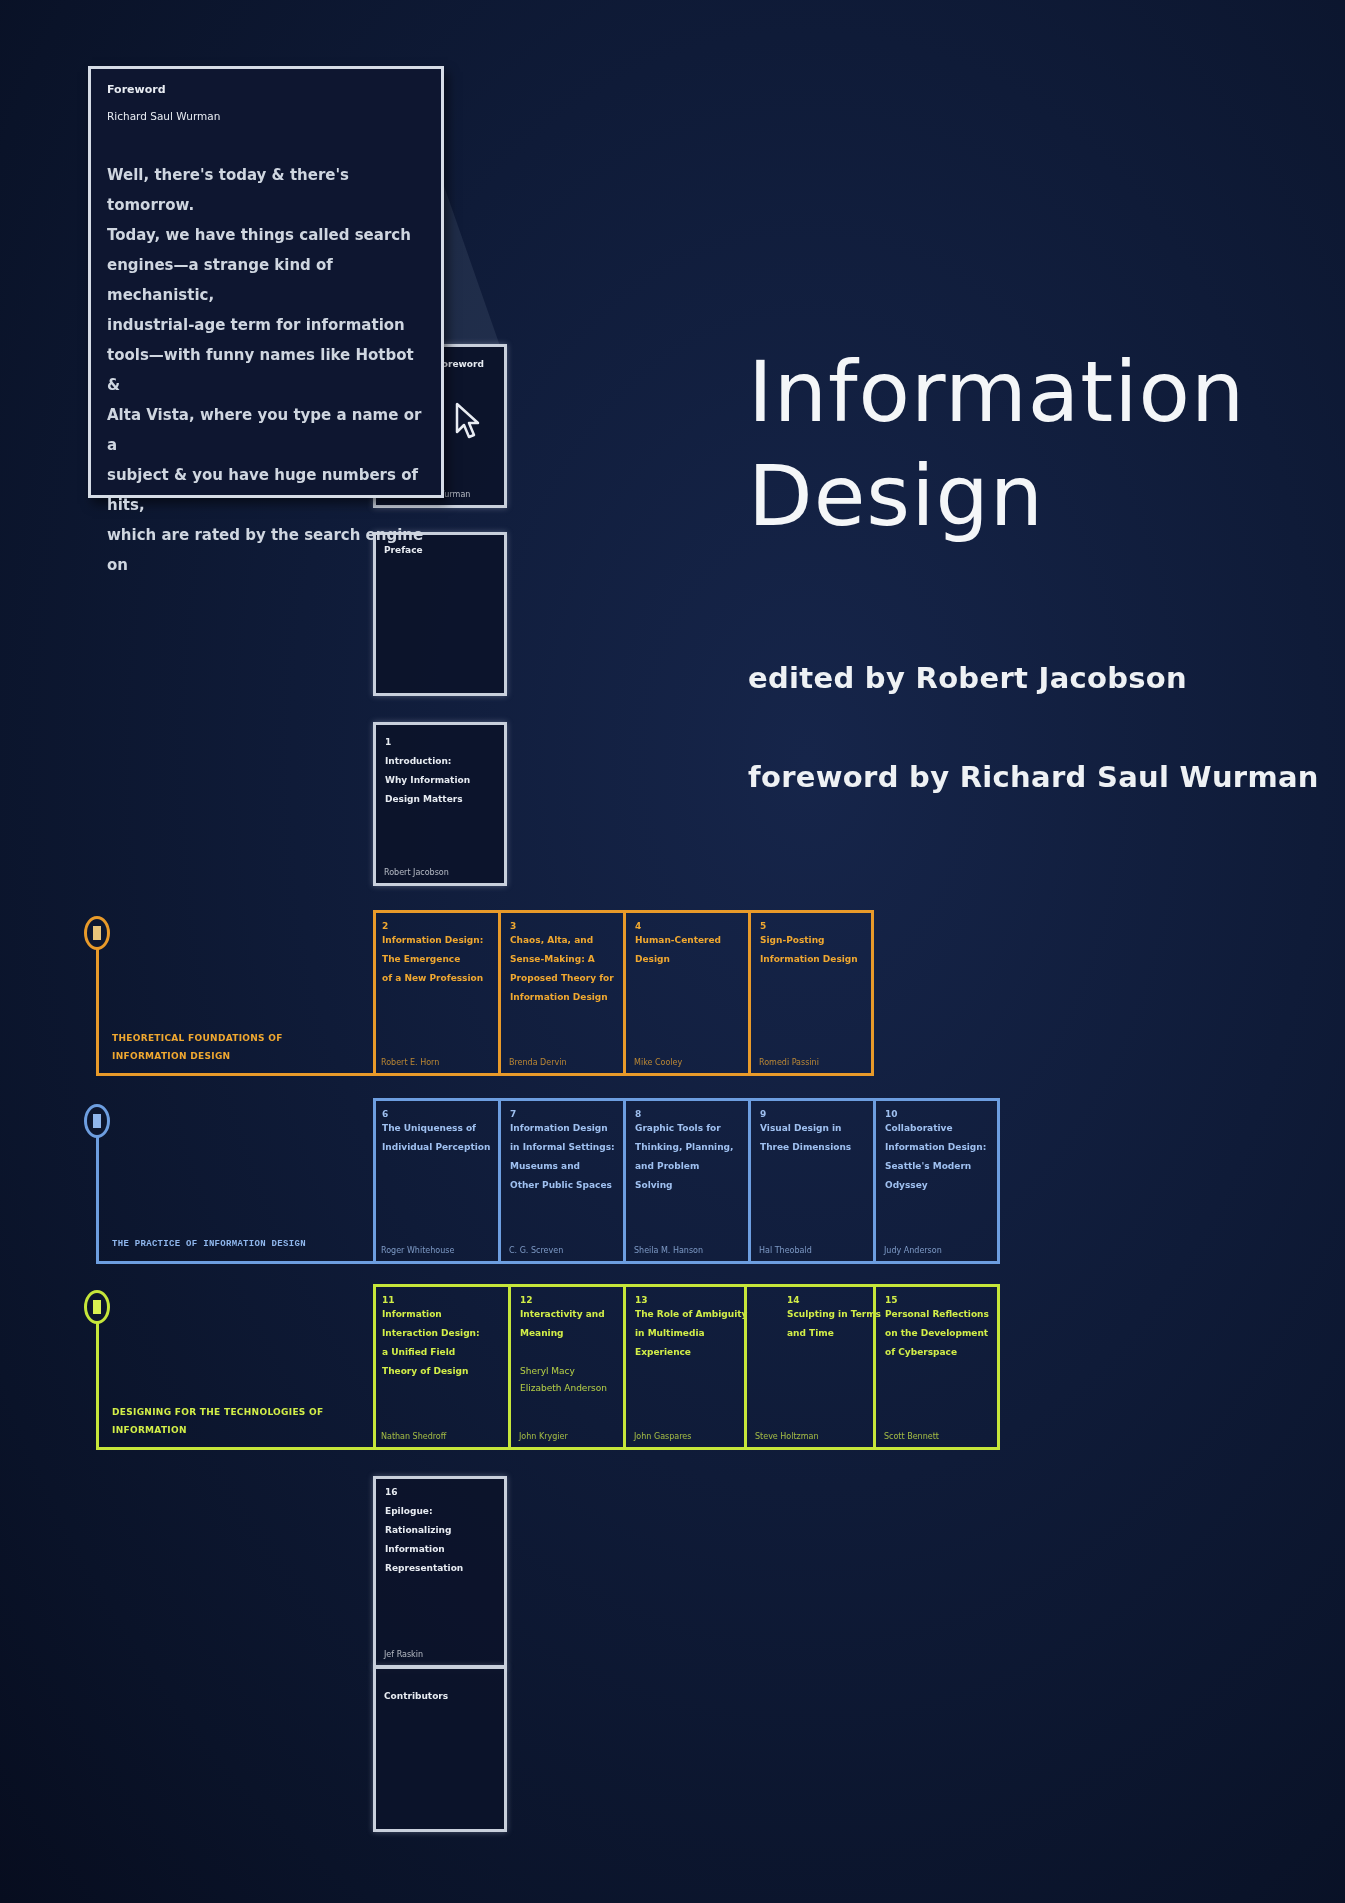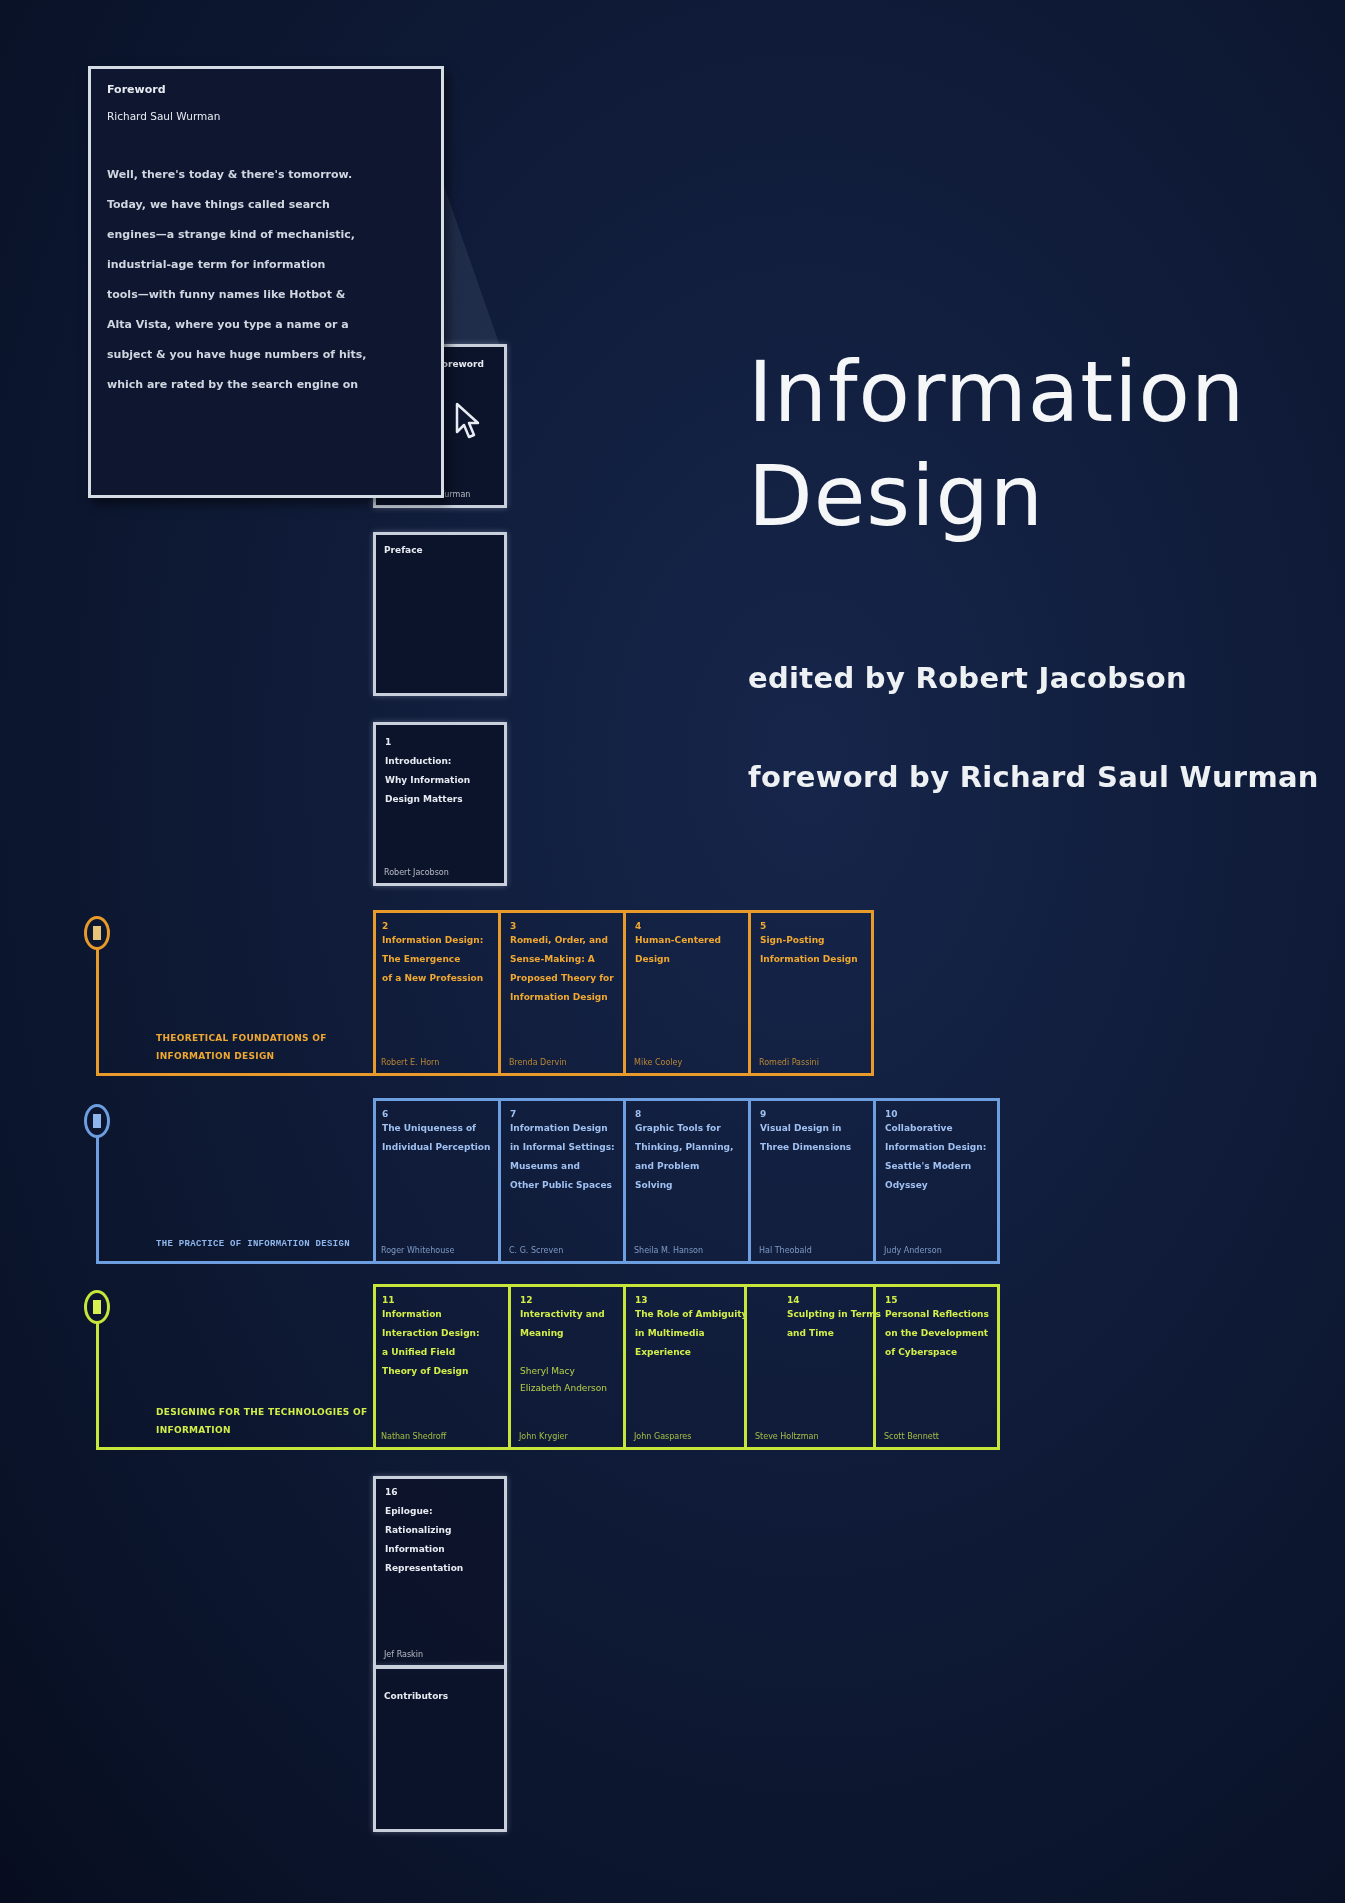--- a/index.html
+++ b/index.html
@@ -26,25 +26,25 @@
 
   
   .foreword {
     left:88px; top:66px; width:318px; height:398px;
     border:3px solid #d6dce6; background:#0e1630; padding:14px 16px;
     box-shadow: 4px 6px 10px rgba(0,0,0,.5);
     z-index:5;
   }
   .foreword .h { font-size:11px; font-weight:bold; margin-bottom:14px; }
   .foreword .a { font-size:10.5px; margin-bottom:38px; }
-  .foreword .p { font-size:11px; font-weight:bold; line-height:30px; color:#cfd6e0; }
+  .foreword .p { font-size:15px; font-weight:bold; line-height:30px; color:#cfd6e0; }
 
   
   .section { position:absolute; box-sizing:border-box; border:3px solid; }
-  .sec-label { position:absolute; left:16px; bottom:8px; font-size:9px; font-weight:bold; line-height:18px; letter-spacing:.3px;margin-left:44px; }
+  .sec-label { position:absolute; left:16px; bottom:8px; font-size:9px; font-weight:bold; line-height:18px; letter-spacing:.3px; }
   .marker { position:absolute; width:26px; height:34px; border:3px solid; border-radius:50%; box-sizing:border-box; }
   .marker .d { position:absolute; left:6px; top:7px; width:8px; height:14px; }
   .stem { position:absolute; width:3px; }
   .cell { position:absolute; box-sizing:border-box; border-left:3px solid; padding:8px 9px; top:0; bottom:0; }
   .cell .t { line-height:19px; }
 </style>
 </head>
 <body>
 
 <div class="title">
@@ -106,21 +106,21 @@
 <div class="section" style="left:373px;top:910px;width:501px;height:166px;border-color:#e89a2a;color:#f0a830;">
   <div class="cell" style="left:-3px;width:125px;border-left:none;">
     <div class="num">2</div>
     <div class="t">Information Design:</div>
     <div class="t">The Emergence</div>
     <div class="t">of a New Profession</div>
     <div class="author">Robert E. Horn</div>
   </div>
   <div class="cell" style="left:122px;width:125px;border-color:#e89a2a;">
     <div class="num">3</div>
-    <div class="t">Romedi, Order, and</div>
+    <div class="t">Chaos, Alta, and</div>
     <div class="t">Sense-Making: A</div>
     <div class="t">Proposed Theory for</div>
     <div class="t">Information Design</div>
     <div class="author">Brenda Dervin</div>
   </div>
   <div class="cell" style="left:247px;width:125px;border-color:#e89a2a;">
     <div class="num">4</div>
     <div class="t">Human-Centered</div>
     <div class="t">Design</div>
     <div class="author">Mike Cooley</div>

